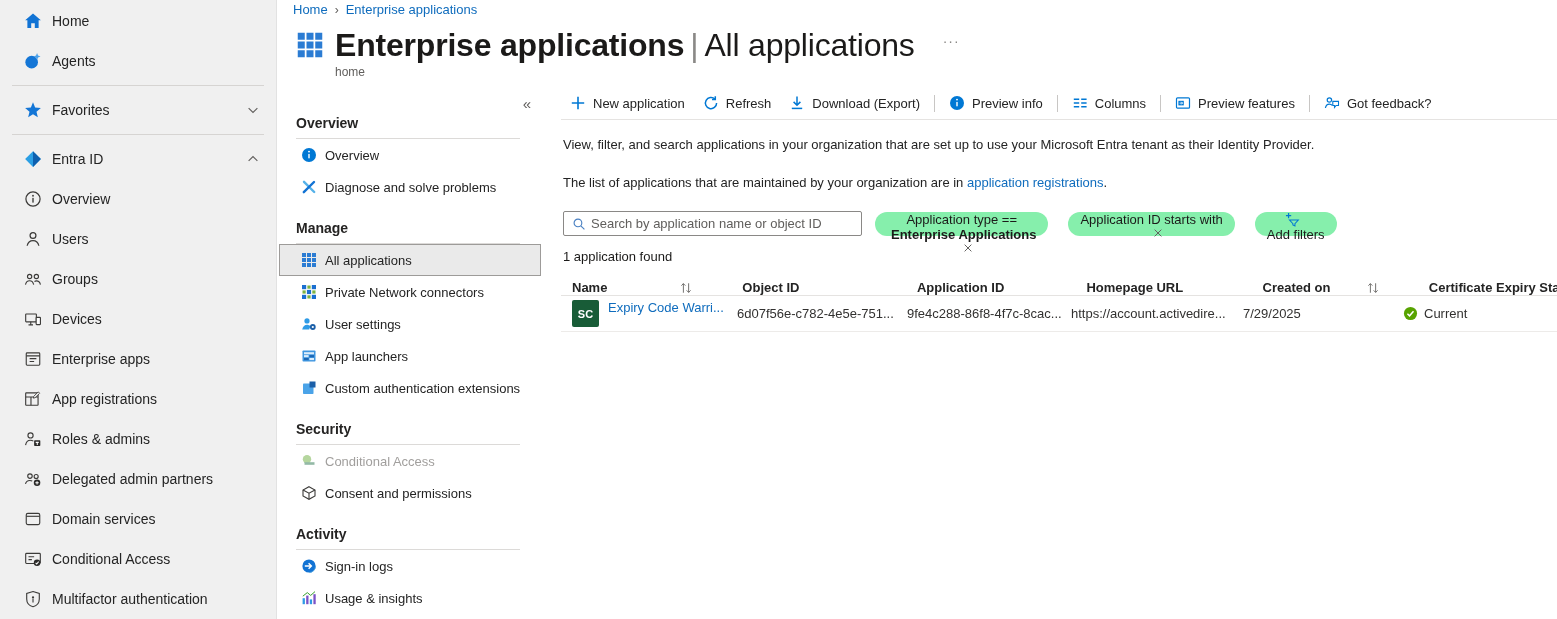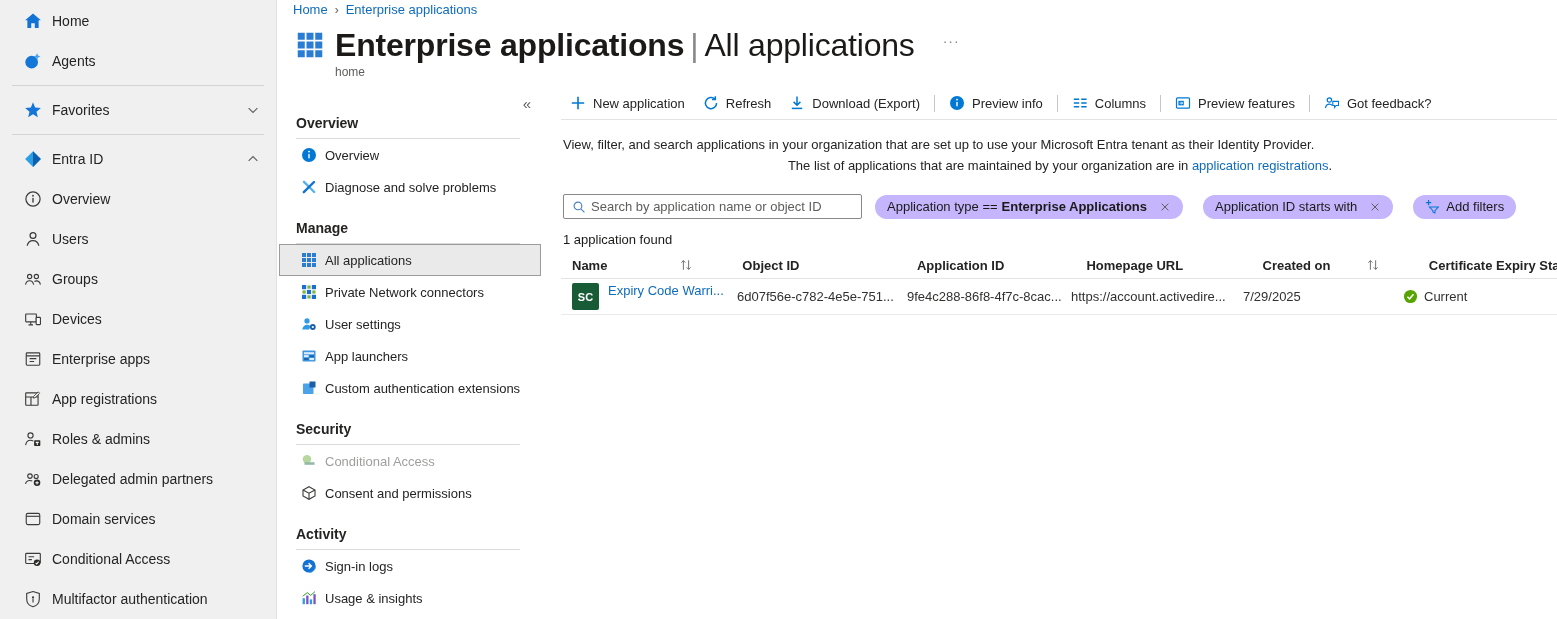--- a/index.html
+++ b/index.html
@@ -56,46 +56,46 @@
   
   .bladecontent { flex:1; min-width:0; padding-left:16px; }
   .toolbar { display:flex; align-items:center; height:33px; border-bottom:1px solid #e5e3e1; }
   .tb-item { display:flex; align-items:center; background:none; border:none; cursor:pointer;
     font-family:inherit; font-size:13px; color:#242424; padding:0 9px; height:26px; white-space:nowrap; }
   .tb-icon { width:16px; height:16px; display:inline-flex; margin-right:7px; }
   .tb-icon svg { width:16px; height:16px; }
   .tb-divider { width:1px; height:17px; background:#c8c6c4; margin:0 5px; }
 
   .desc { font-size:13px; color:#242424; margin:17px 0 0 2px; }
-  .desc + .desc { margin-top:6px;text-align:center; }
+  .desc + .desc { margin-top:23px; }
   .inline-link { color:#0f6cbd; text-decoration:none; cursor:pointer; }
 
   .filter-row { display:flex; align-items:center; margin:21px 0 0 2px; }
   .searchbox { width:299px; height:25px; border:1px solid #8a8886; border-radius:2px;
     display:flex; align-items:center; background:#fff; }
   .s-icon { width:14px; height:14px; margin:0 5px 0 8px; display:inline-flex; }
   .s-icon svg { width:14px; height:14px; }
   .searchbox input { border:none; outline:none; flex:1; font-family:inherit; font-size:13px;
     color:#1b1a19; background:transparent; padding-right:6px; }
   .searchbox input::placeholder { color:#605e5c; }
   .pills { display:flex; align-items:center; margin-left:13px; }
-  .pill { height:24px; border-radius:12px; background:#c4b5fd; display:flex; align-items:center;
+  .pill { height:24px; border-radius:12px; background:#86efac; display:flex; align-items:center;
     padding:0 12px; font-size:13px; color:#1b1a19; margin-right:20px; cursor:pointer;
-    border:none; font-family:inherit; white-space:nowrap; }
+    border:none; font-family:inherit; white-space:nowrap;flex-direction:column; }
   .pill b { font-weight:700; margin-left:4px; }
   .pill .x { width:12px; height:12px; margin-left:12px; display:inline-flex; }
   .pill .x svg { width:12px; height:12px; }
   .pill.add { margin-right:0; }
   .pill.add .a-icon { width:15px; height:15px; margin-right:6px; display:inline-flex; }
   .pill.add .a-icon svg { width:15px; height:15px; }
 
   .count { font-size:13px; color:#1b1a19; margin:13px 0 0 2px; }
 
   .table { margin-top:5px; }
-  .thead { display:flex; align-items:center; height:27px; border-bottom:1px solid #e5e3e1; padding-left:11px;gap:33px; }
+  .thead { display:flex; align-items:flex-end; height:27px; border-bottom:1px solid #e5e3e1; padding-left:11px;gap:33px; }
   .th { display:flex; align-items:center; font-size:13px; font-weight:700; color:#242424; white-space:nowrap; overflow:hidden; }
   .sort { width:14px; height:14px; margin-left:auto; margin-right:16px; display:inline-flex; }
   .sort svg { width:14px; height:14px; }
   .tr { display:flex; align-items:center; height:36px; border-bottom:1px solid #edebe9;
     padding-left:11px; cursor:pointer; }
   .td { display:flex; font-size:13px; color:#323130; white-space:nowrap; overflow:hidden; }
   .avatar { width:27px; height:27px; border-radius:2px; color:#fff; font-size:11px; font-weight:600;
     display:inline-flex; align-items:center; justify-content:center; margin-right:9px; flex:none; }
   .td a { color:#0f6cbd; text-decoration:none; cursor:pointer; }
   .st-icon { width:15px; height:15px; margin-right:6px; display:inline-flex; }

